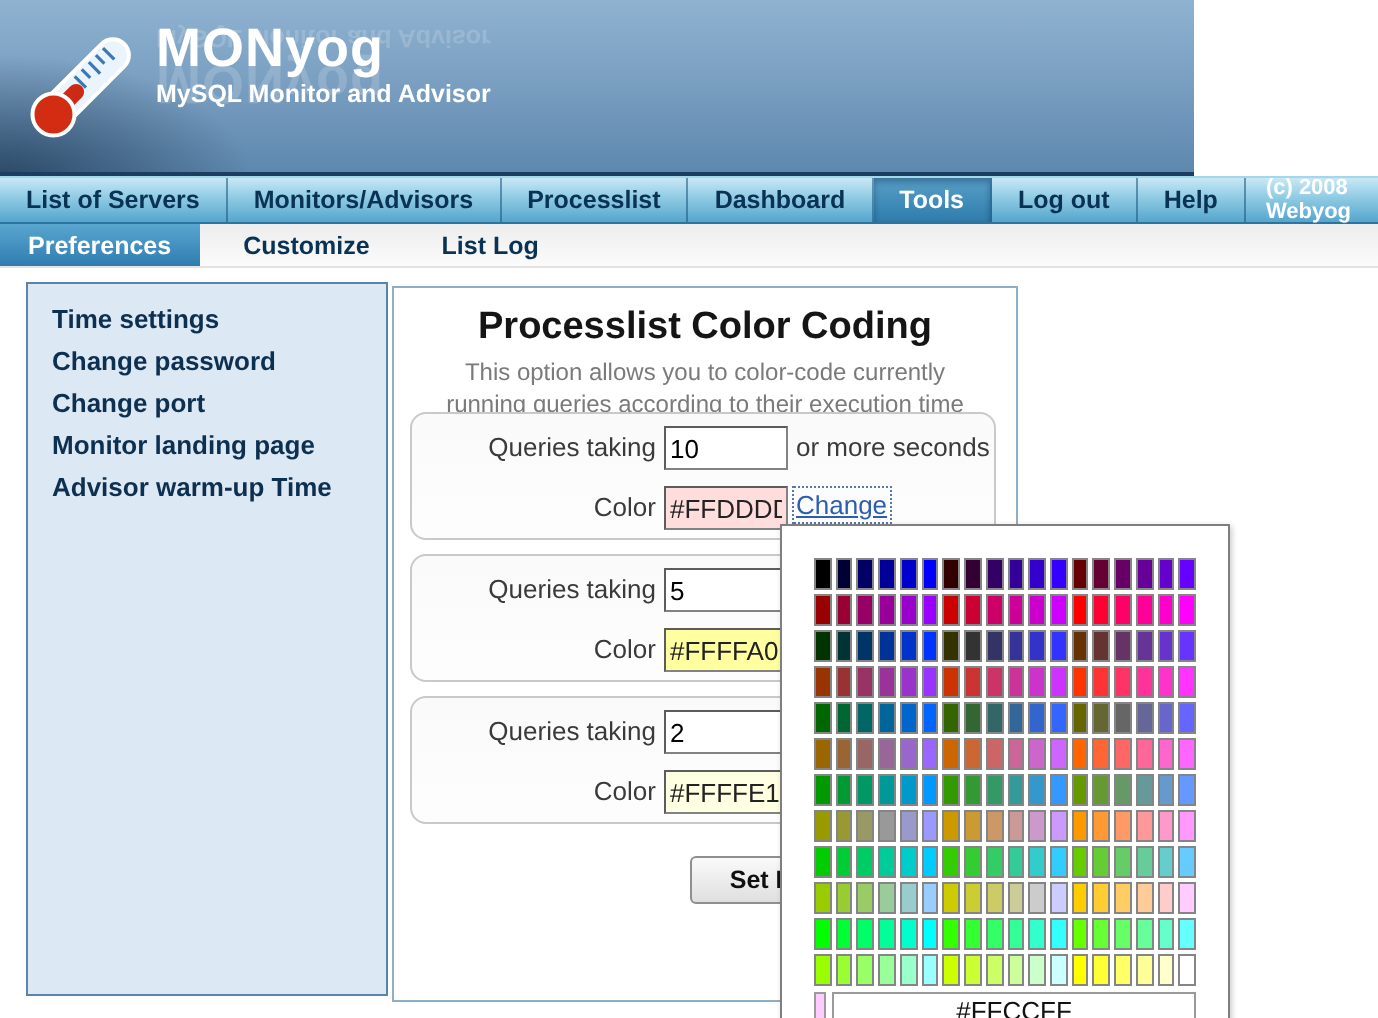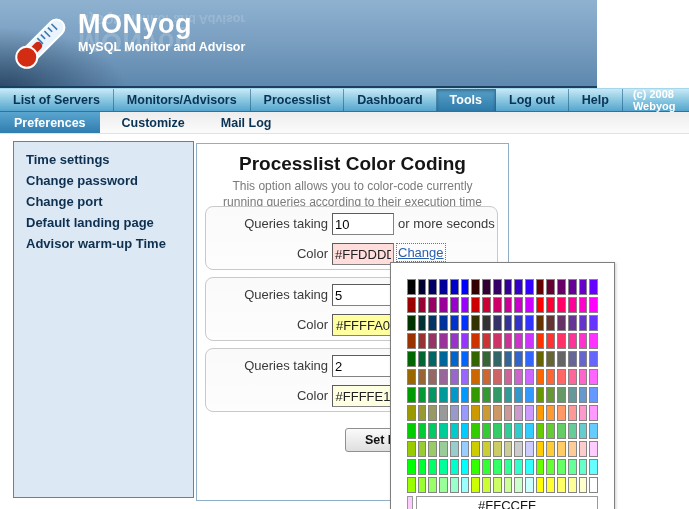--- a/index.html
+++ b/index.html
@@ -55,21 +55,21 @@
   .panel-title{margin-top:9px;text-align:center;font-size:19px;font-weight:bold;color:#151515;}
   .panel-desc{text-align:center;font-size:12px;color:#7A7A7A;line-height:16px;margin-top:3px;}
   .section{position:absolute;left:8px;width:293px;height:64px;border:1px solid #C9C9C9;
           border-radius:8px;background:linear-gradient(180deg,#FAFAFA,#FDFDFD);box-sizing:border-box;}
   .s1{top:62px;} .s2{top:133px;} .s3{top:204px;}
   .sec-label{position:absolute;width:118px;text-align:right;font-size:13px;color:#3A3A3A;}
   .sec-input{position:absolute;left:126px;width:56px;height:18px;border:1px solid #828282;
           border-top-color:#5c5c5c;border-left-color:#5c5c5c;font-size:13px;
           font-family:"Liberation Sans",sans-serif;padding:1px 2px;background:#fff;}
   .sec-suffix{position:absolute;left:192px;font-size:13px;color:#3A3A3A;white-space:nowrap;}
-  .color-input{color:#222;text-align:center;}
+  .color-input{color:#222;}
   .change-link{position:absolute;left:192px;font-size:13px;color:#2B5FAE;
           text-decoration:underline;cursor:pointer;}
   .change-link.focused{outline:1px dotted #5577AA;outline-offset:1px;}
   .set-defaults{position:absolute;left:148px;top:284px;width:112px;height:24px;
           background:linear-gradient(180deg,#FAFAFA 0%,#DFDFDF 100%);border:1px solid #8F8F8F;
           border-radius:3px;font-size:12.5px;font-weight:bold;color:#101010;
           font-family:"Liberation Sans",sans-serif;cursor:pointer;}
 
   
   .picker{position:absolute;left:390px;top:262px;width:225px;z-index:10;background:#fff;
@@ -125,28 +125,28 @@
     <div class="nav-item">Dashboard</div>
     <div class="nav-item active">Tools</div>
     <div class="nav-item">Log out</div>
     <div class="nav-item">Help</div>
     <div class="nav-copyright">(c) 2008 Webyog</div>
   </div>
 
   <div class="subnav">
     <div class="subnav-item active">Preferences</div>
     <div class="subnav-item">Customize</div>
-    <div class="subnav-item">Mail Log</div>
+    <div class="subnav-item">List Log</div>
   </div>
 
   <div class="sidebar">
     <div class="side-item">Time settings</div>
     <div class="side-item">Change password</div>
     <div class="side-item">Change port</div>
-    <div class="side-item">Default landing page</div>
+    <div class="side-item">Monitor landing page</div>
     <div class="side-item">Advisor warm-up Time</div>
   </div>
 
   <div class="panel">
     <div class="panel-title">Processlist Color Coding</div>
     <div class="panel-desc">
       <span>This option allows you to color-code currently</span><br>
       <span>running queries according to their execution time</span>
     </div>
 

